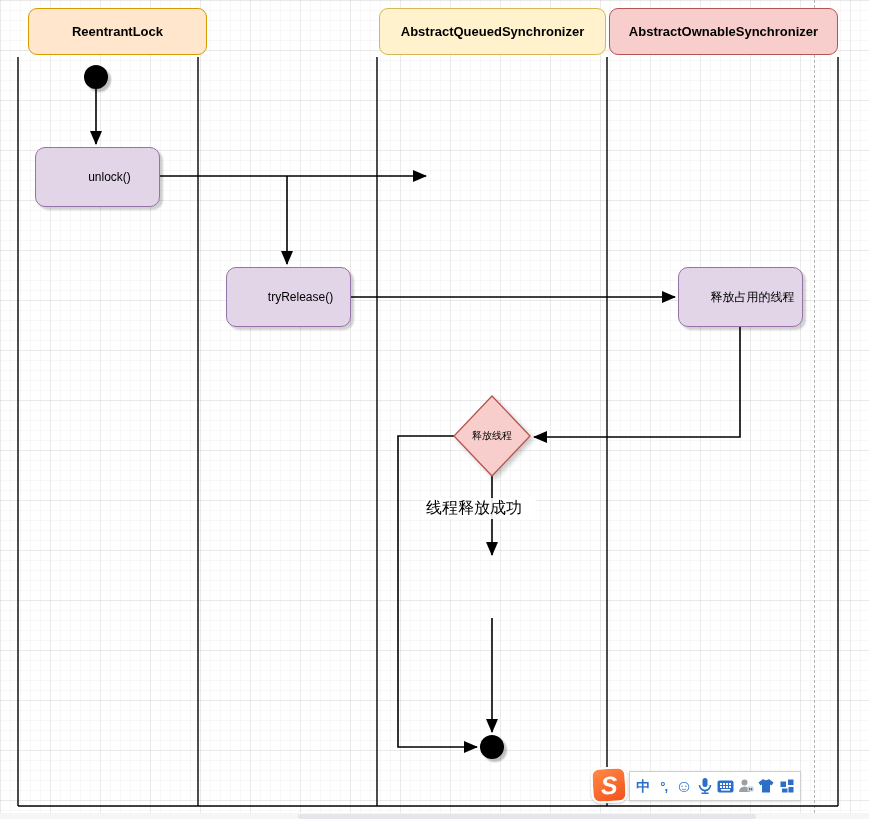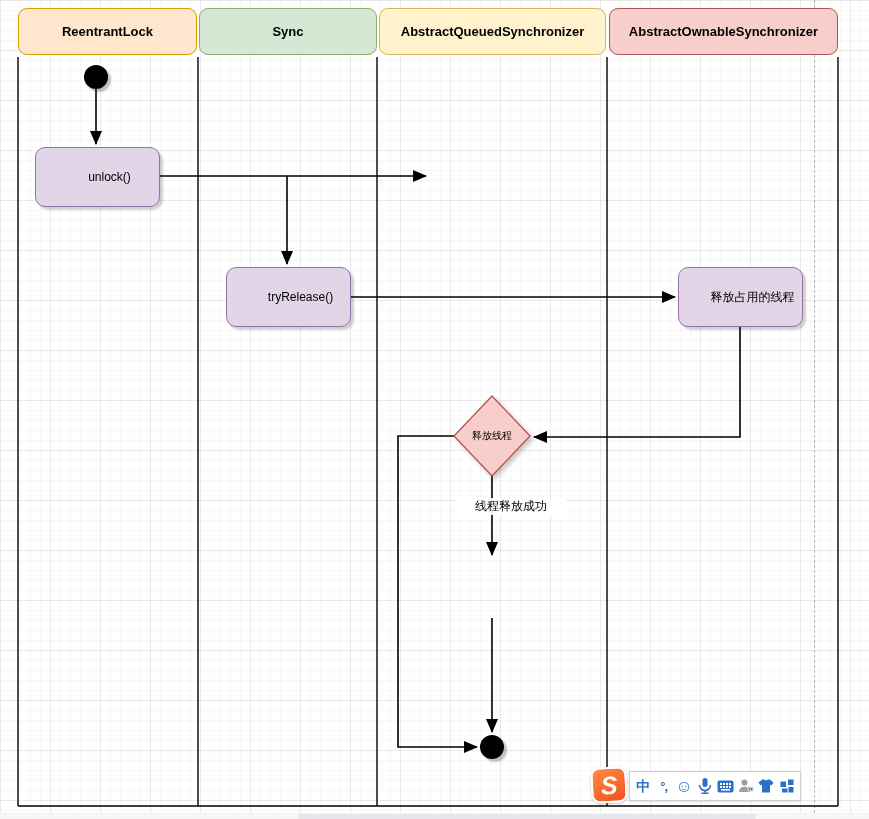--- a/index.html
+++ b/index.html
@@ -14,21 +14,21 @@
       linear-gradient(to bottom, rgba(0,0,0,0.028) 1px, transparent 1px);
     background-size:50px 50px,50px 50px,10px 10px,10px 10px;
   }
   .page-break{position:absolute;left:814px;top:0;height:813px;width:0;border-left:1px dashed #b5b5b5;}
   svg.edges{position:absolute;left:0;top:0;pointer-events:none;}
   .lane-header{
     position:absolute;top:8px;height:47px;border-radius:9px;border:1px solid;
     display:flex;align-items:center;justify-content:center;
     font-weight:bold;font-size:13px;color:#000;box-sizing:border-box;
   }
-  .h1{left:18px;width:179px;background:#ffe6cc;border-color:#d79b00;}
+  .h1{left:28px;width:179px;background:#ffe6cc;border-color:#d79b00;}
   .h2{left:199px;width:178px;background:#d5e8d4;border-color:#82b366;}
   .h3{left:379px;width:227px;background:#fff2cc;border-color:#d6b656;}
   .h4{left:609px;width:229px;background:#f8cecc;border-color:#b85450;}
   .activity{
     position:absolute;width:125px;height:60px;border-radius:10px;
     background:#e1d5e7;border:1px solid #9673a6;box-sizing:border-box;
     display:flex;align-items:center;justify-content:center;
     font-size:12px;color:#000;box-shadow:3px 3px 2px rgba(0,0,0,0.18);padding-left:24px;
   }
   .n-unlock{left:35px;top:147px;}
@@ -42,22 +42,22 @@
   }
   .t-start{left:84px;top:65px;}
   .t-end{left:480px;top:735px;}
   .diamond-wrap{position:absolute;left:450px;top:392px;width:84px;height:88px;}
   .diamond-wrap svg{filter:drop-shadow(3px 3px 2px rgba(0,0,0,0.2));}
   .diamond-label{
     position:absolute;left:0;top:0;width:84px;height:88px;
     display:flex;align-items:center;justify-content:center;font-size:10px;color:#000;
   }
   .edge-label{
-    position:absolute;left:456px;top:498px;width:110px;text-align:center;
-    font-size:12px;color:#000;background:rgba(255,255,255,0.9);
+    position:absolute;left:426px;top:498px;width:110px;text-align:left;
+    font-size:16px;color:#000;background:rgba(255,255,255,0.9);
   }
   
   .ime-logo{
     position:absolute;left:591px;top:767px;width:36px;height:36px;border-radius:9px;
     background:linear-gradient(150deg,#ff8a46,#f2511b);
     border:2px solid #fff;box-sizing:border-box;transform:rotate(-3deg);
     display:flex;align-items:center;justify-content:center;
     color:#fff;font-weight:bold;font-size:25px;font-style:italic;
     box-shadow:0 1px 2px rgba(0,0,0,0.25);
   }
@@ -74,21 +74,20 @@
   .scroll-thumb{position:absolute;left:298px;top:814px;width:458px;height:5px;border-radius:3px;background:#e4e6ea;}
 </style>
 </head>
 <body>
 
 <div id="canvas">
 
   <div class="page-break"></div>
 
   <div class="lane-header h1">ReentrantLock</div>
-  <div class="lane-header h2">Sync</div>
   <div class="lane-header h3">AbstractQueuedSynchronizer</div>
   <div class="lane-header h4">AbstractOwnableSynchronizer</div>
 
   <svg class="edges" width="869" height="819">
     <defs>
       <marker id="arr" markerUnits="userSpaceOnUse" markerWidth="14" markerHeight="12" refX="13" refY="6" orient="auto">
         <path d="M0,0 L14,6 L0,12 Z" fill="#000"></path>
       </marker>
     </defs>
 

